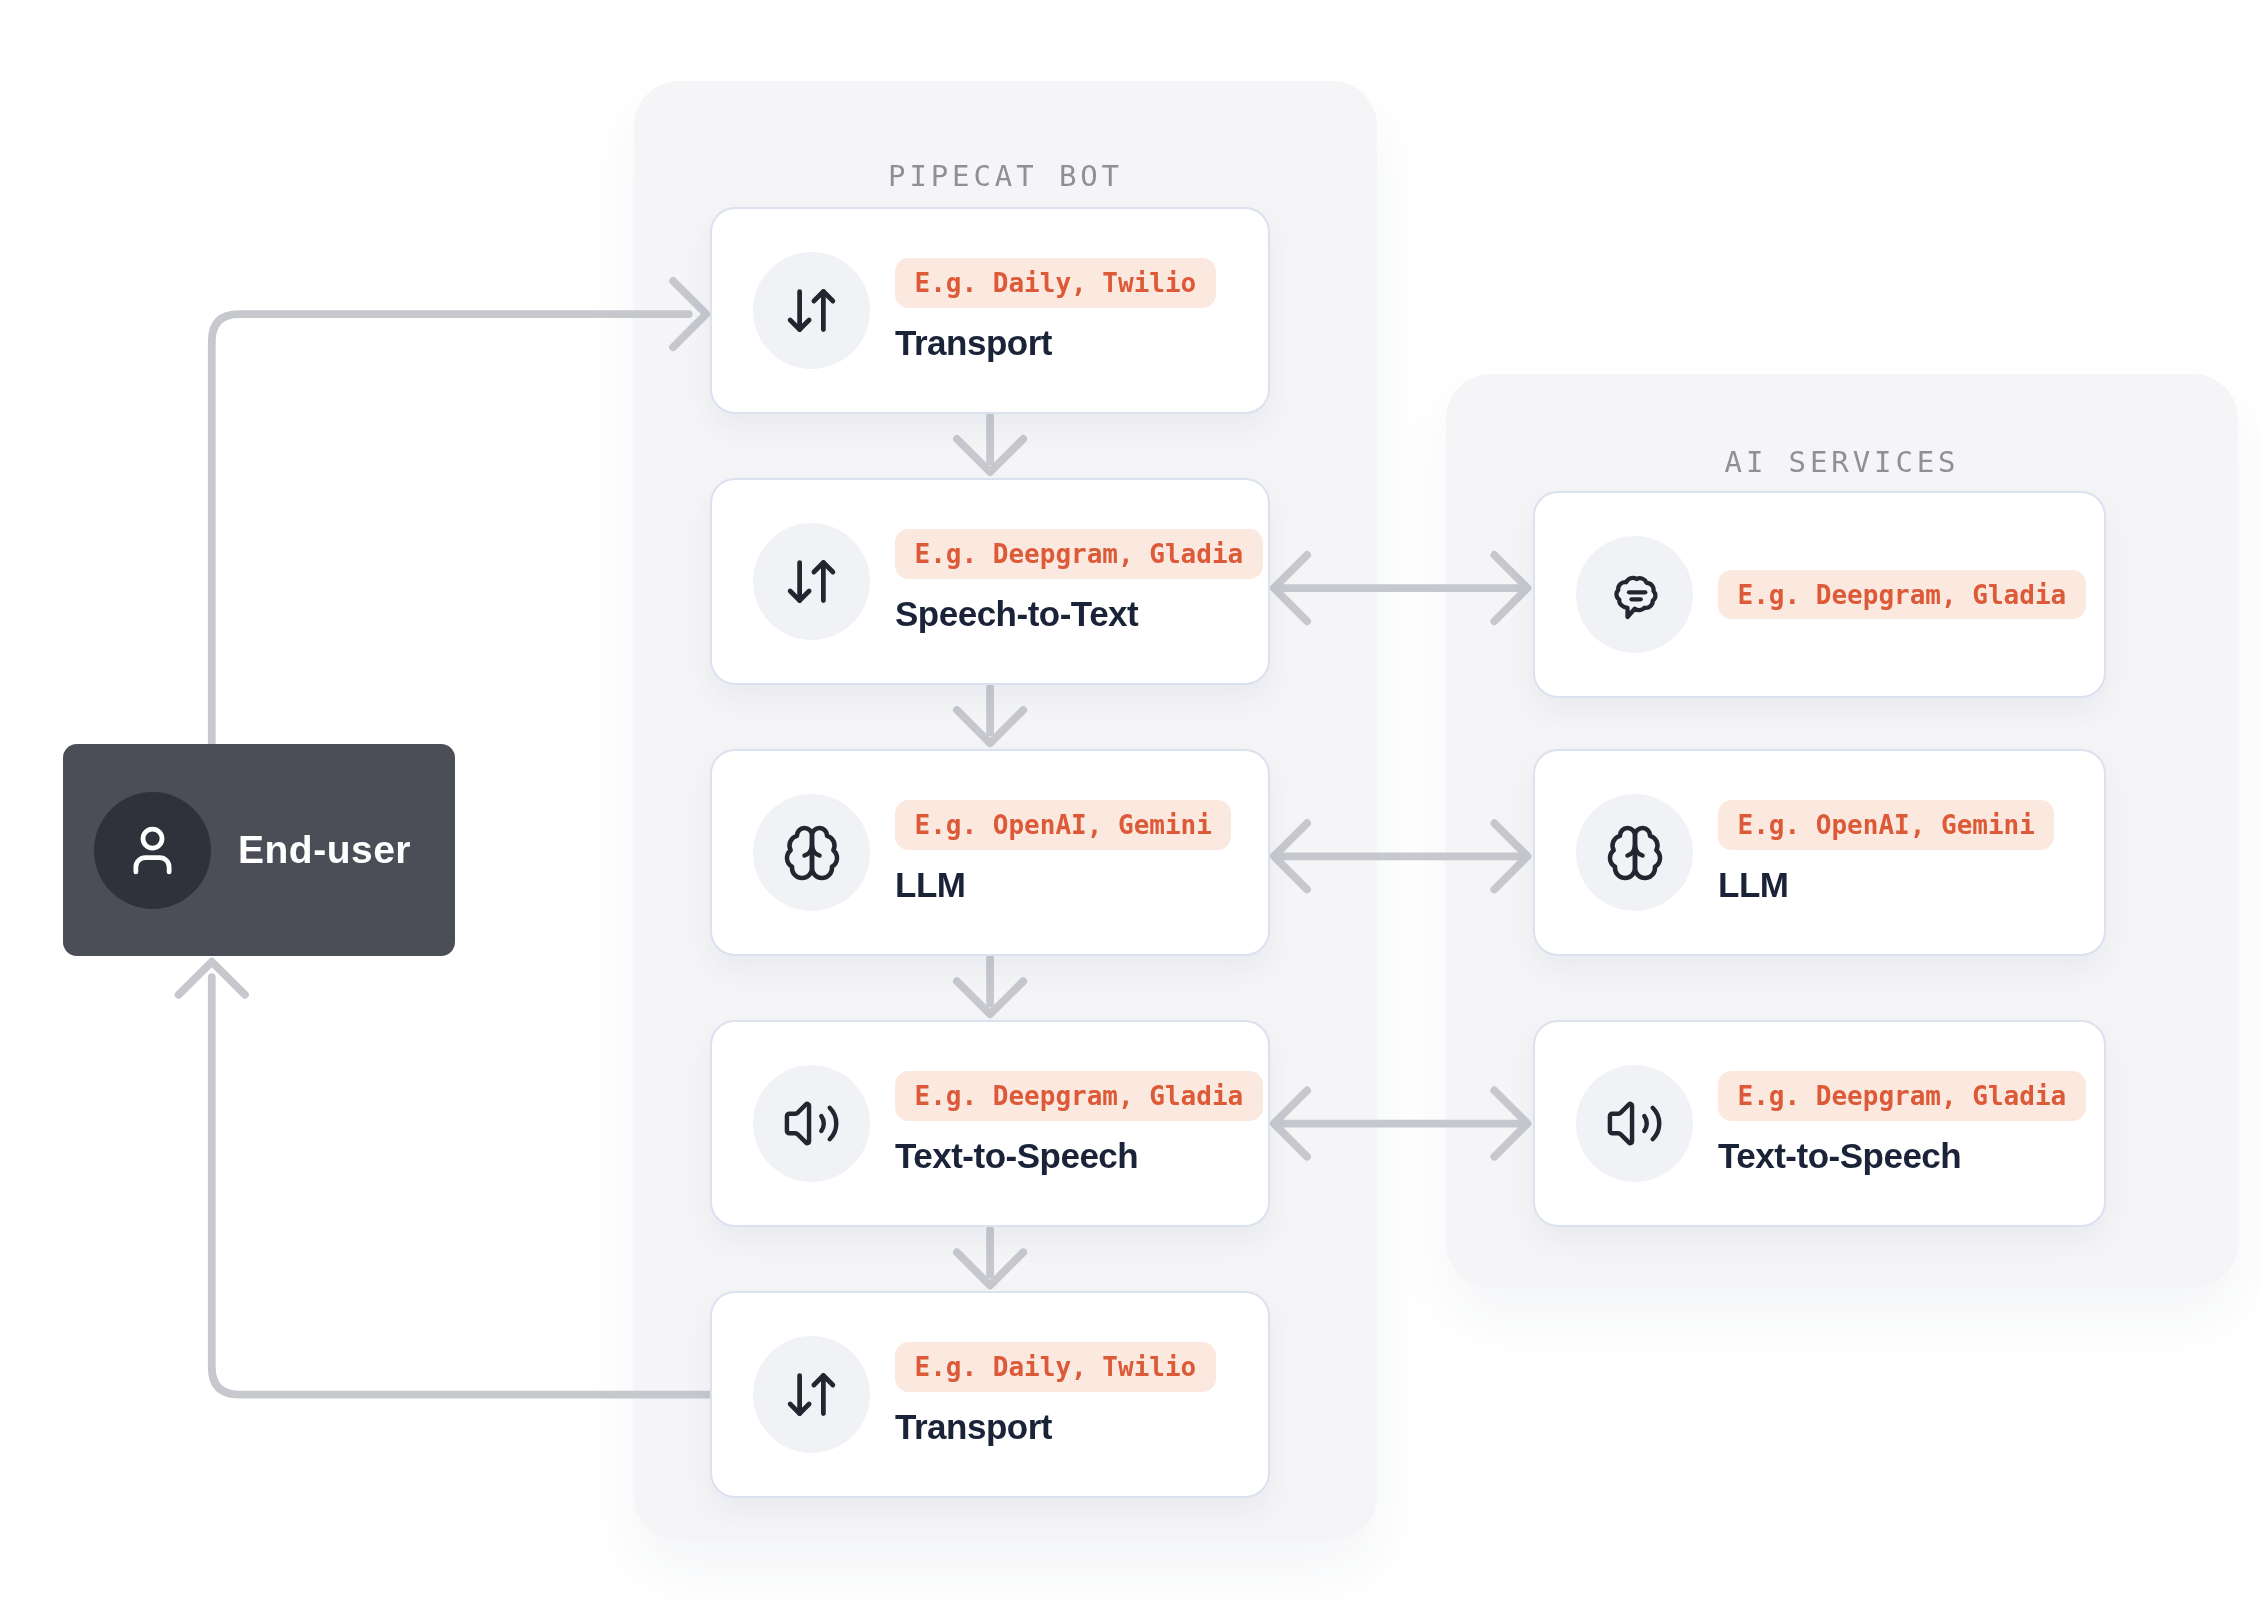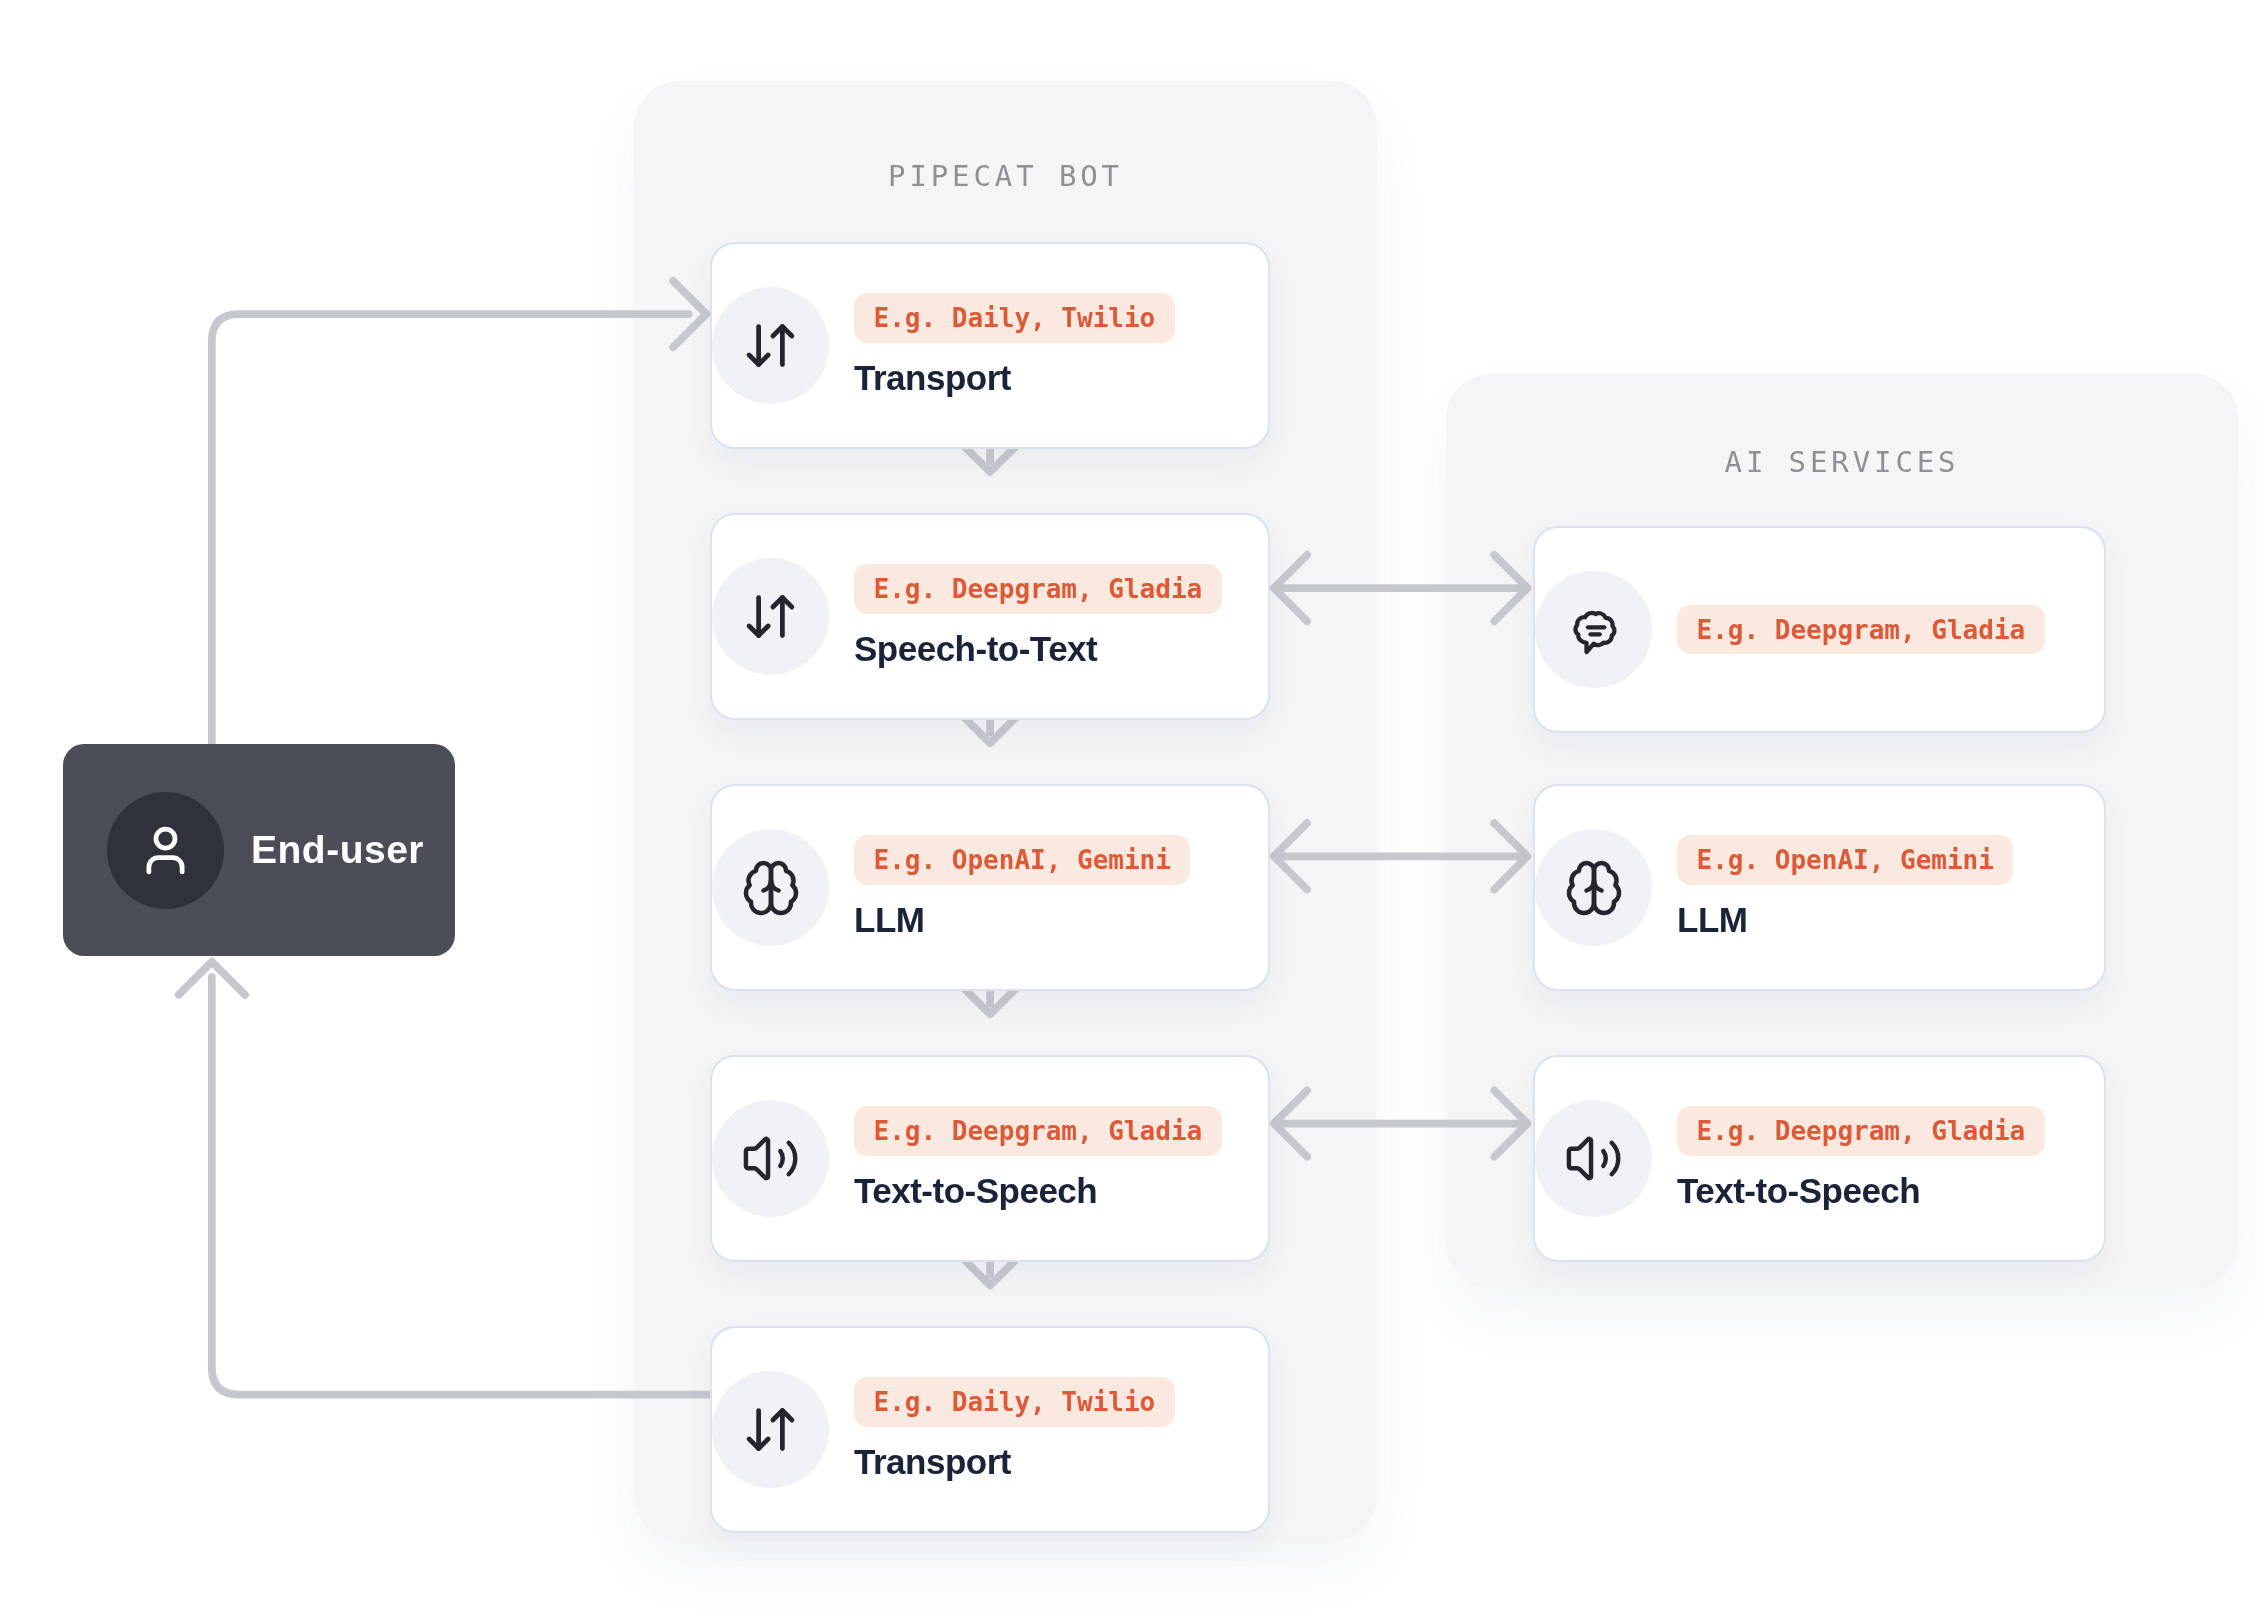--- a/index.html
+++ b/index.html
@@ -17,43 +17,42 @@
   }
   .panel-title{
     position:absolute;left:0;right:0;text-align:center;
     font-family:"DejaVu Sans Mono",monospace;font-weight:500;
     font-size:29px;letter-spacing:3.9px;color:var(--panel-label);
     text-transform:uppercase;white-space:nowrap;
   }
   .card{
     position:absolute;height:207px;background:var(--card-bg);
     border:2px solid var(--card-border);border-radius:25px;box-sizing:border-box;
-    display:flex;align-items:center;gap:25px;z-index:2;
+    display:flex;align-items:center;padding-left:41px;gap:25px;z-index:2;
     box-shadow:0 13.7px 29px rgba(45,60,100,0.06);
-    margin-top:35px;
   }
   .icon-circle{
     flex:0 0 auto;width:117px;height:117px;border-radius:50%;
     background:var(--icon-circle);display:flex;align-items:center;justify-content:center;
     color:var(--icon);
   }
   .icon-circle svg{display:block;}
   .card-text{display:flex;flex-direction:column;align-items:flex-start;gap:15.6px;}
   .badge{
     font-family:"DejaVu Sans Mono",monospace;font-weight:bold;font-size:26px;
     color:var(--accent-text);background:var(--accent-bg);
     padding:9.8px 19.5px;border-radius:13.7px;white-space:nowrap;letter-spacing:0px;
   }
   .card-title{
     font-size:35px;font-weight:700;color:var(--card-title);letter-spacing:-0.5px;white-space:nowrap;
   }
   .end-user{
     position:absolute;left:63px;top:744px;width:392px;height:212px;
-    background:var(--dark-node);border-radius:21px;z-index:2;
-    display:flex;align-items:center;padding-left:44px;gap:27px;box-sizing:border-box;
+    background:var(--dark-node);border-radius:14px;z-index:2;
+    display:flex;align-items:center;padding-left:31px;gap:27px;box-sizing:border-box;
   }
   .end-user .icon-circle{background:var(--dark-node-circle);color:var(--dark-node-text);}
   .end-user-label{font-size:39px;font-weight:600;color:var(--dark-node-text);letter-spacing:0.5px;}
   
   .c-mid{left:710px;width:560px;}
   .c-right{left:1533px;width:573px;}
   .c-t1{top:207px;} .c-stt{top:478px;} .c-llm{top:749px;} .c-tts{top:1020px;} .c-t2{top:1291px;}
   .c-rstt{top:491px;} .c-rllm{top:749px;} .c-rtts{top:1020px;}
   .p-pipecat{left:634px;top:81px;width:743px;height:1460px;}
   .p-ai{left:1446px;top:374px;width:792px;height:914px;}

